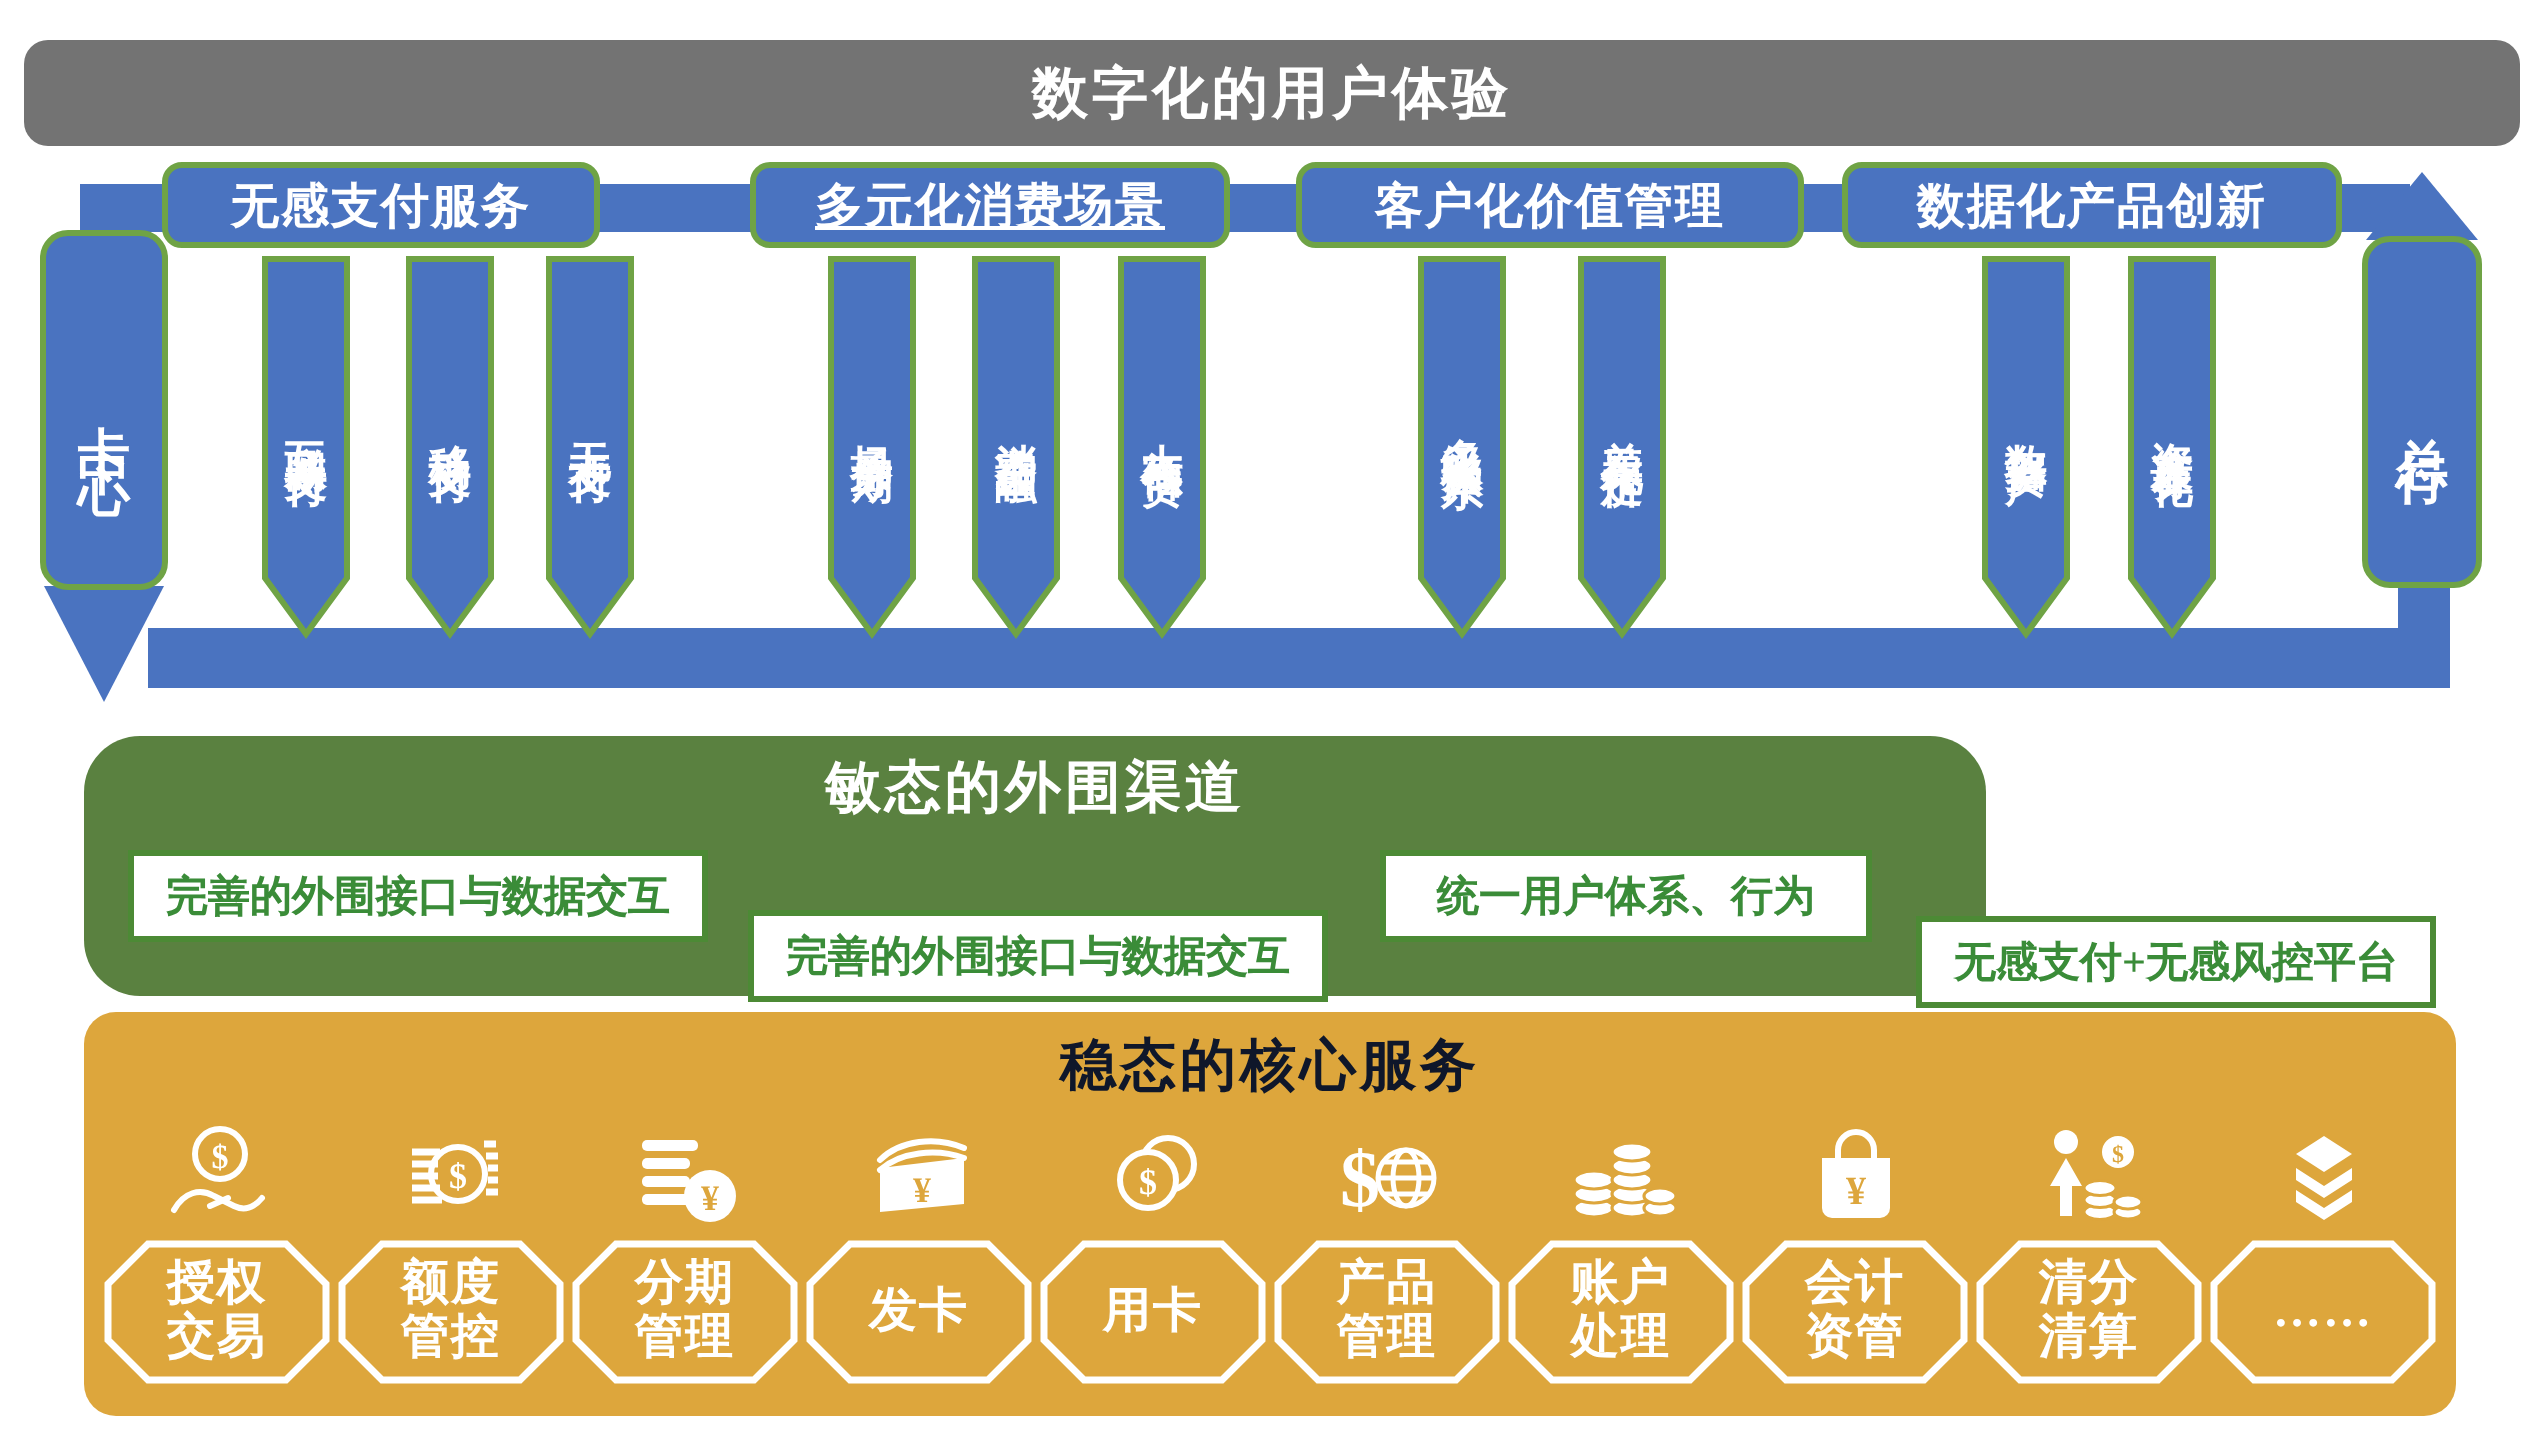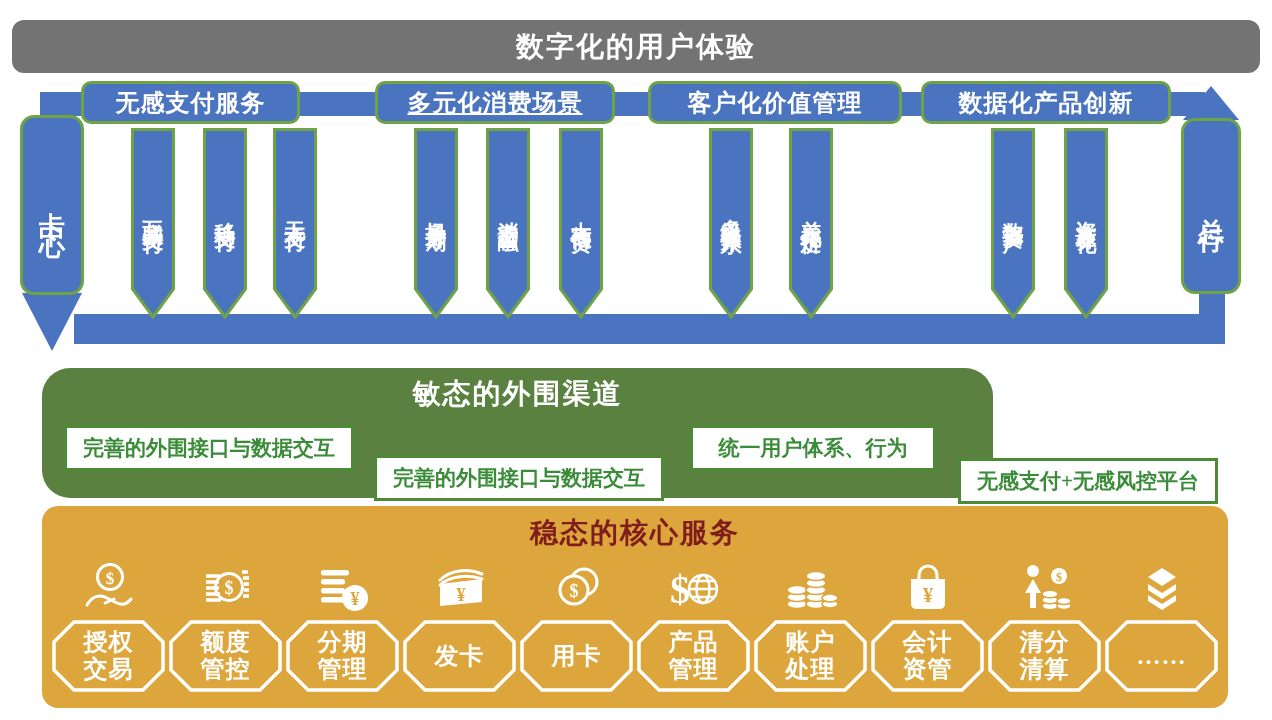--- a/index.html
+++ b/index.html
@@ -87,21 +87,21 @@
   .ab2 { left:648px; width:246px; }
   .ab3 { left:916px; width:260px;margin-top:33px; }
 
   
   .core {
     position:absolute; left:42px; top:506px; width:1186px; height:202px;
     background:#DDA63C; border-radius:16px; z-index:2;
   }
   .core-title {
     position:absolute; left:0; top:8px; width:100%; text-align:center;
-    color:#7f1d1d; font-size:28px; font-weight:bold; letter-spacing:2px;
+    color:#0f172a; font-size:28px; font-weight:bold; letter-spacing:2px;
   }
   .core-items {
     position:absolute; left:10px; right:10px; top:48px; height:146px;
     display:flex; justify-content:space-between;
   }
   .core-item { width:113px; display:flex; flex-direction:column; align-items:center; }
   .core-icon { height:66px; display:flex; align-items:flex-end; justify-content:center; padding-bottom:4px; }
   .oct { position:relative; width:113px; height:72px; }
   .oct svg { position:absolute; left:0; top:0; }
   .oct-label {

